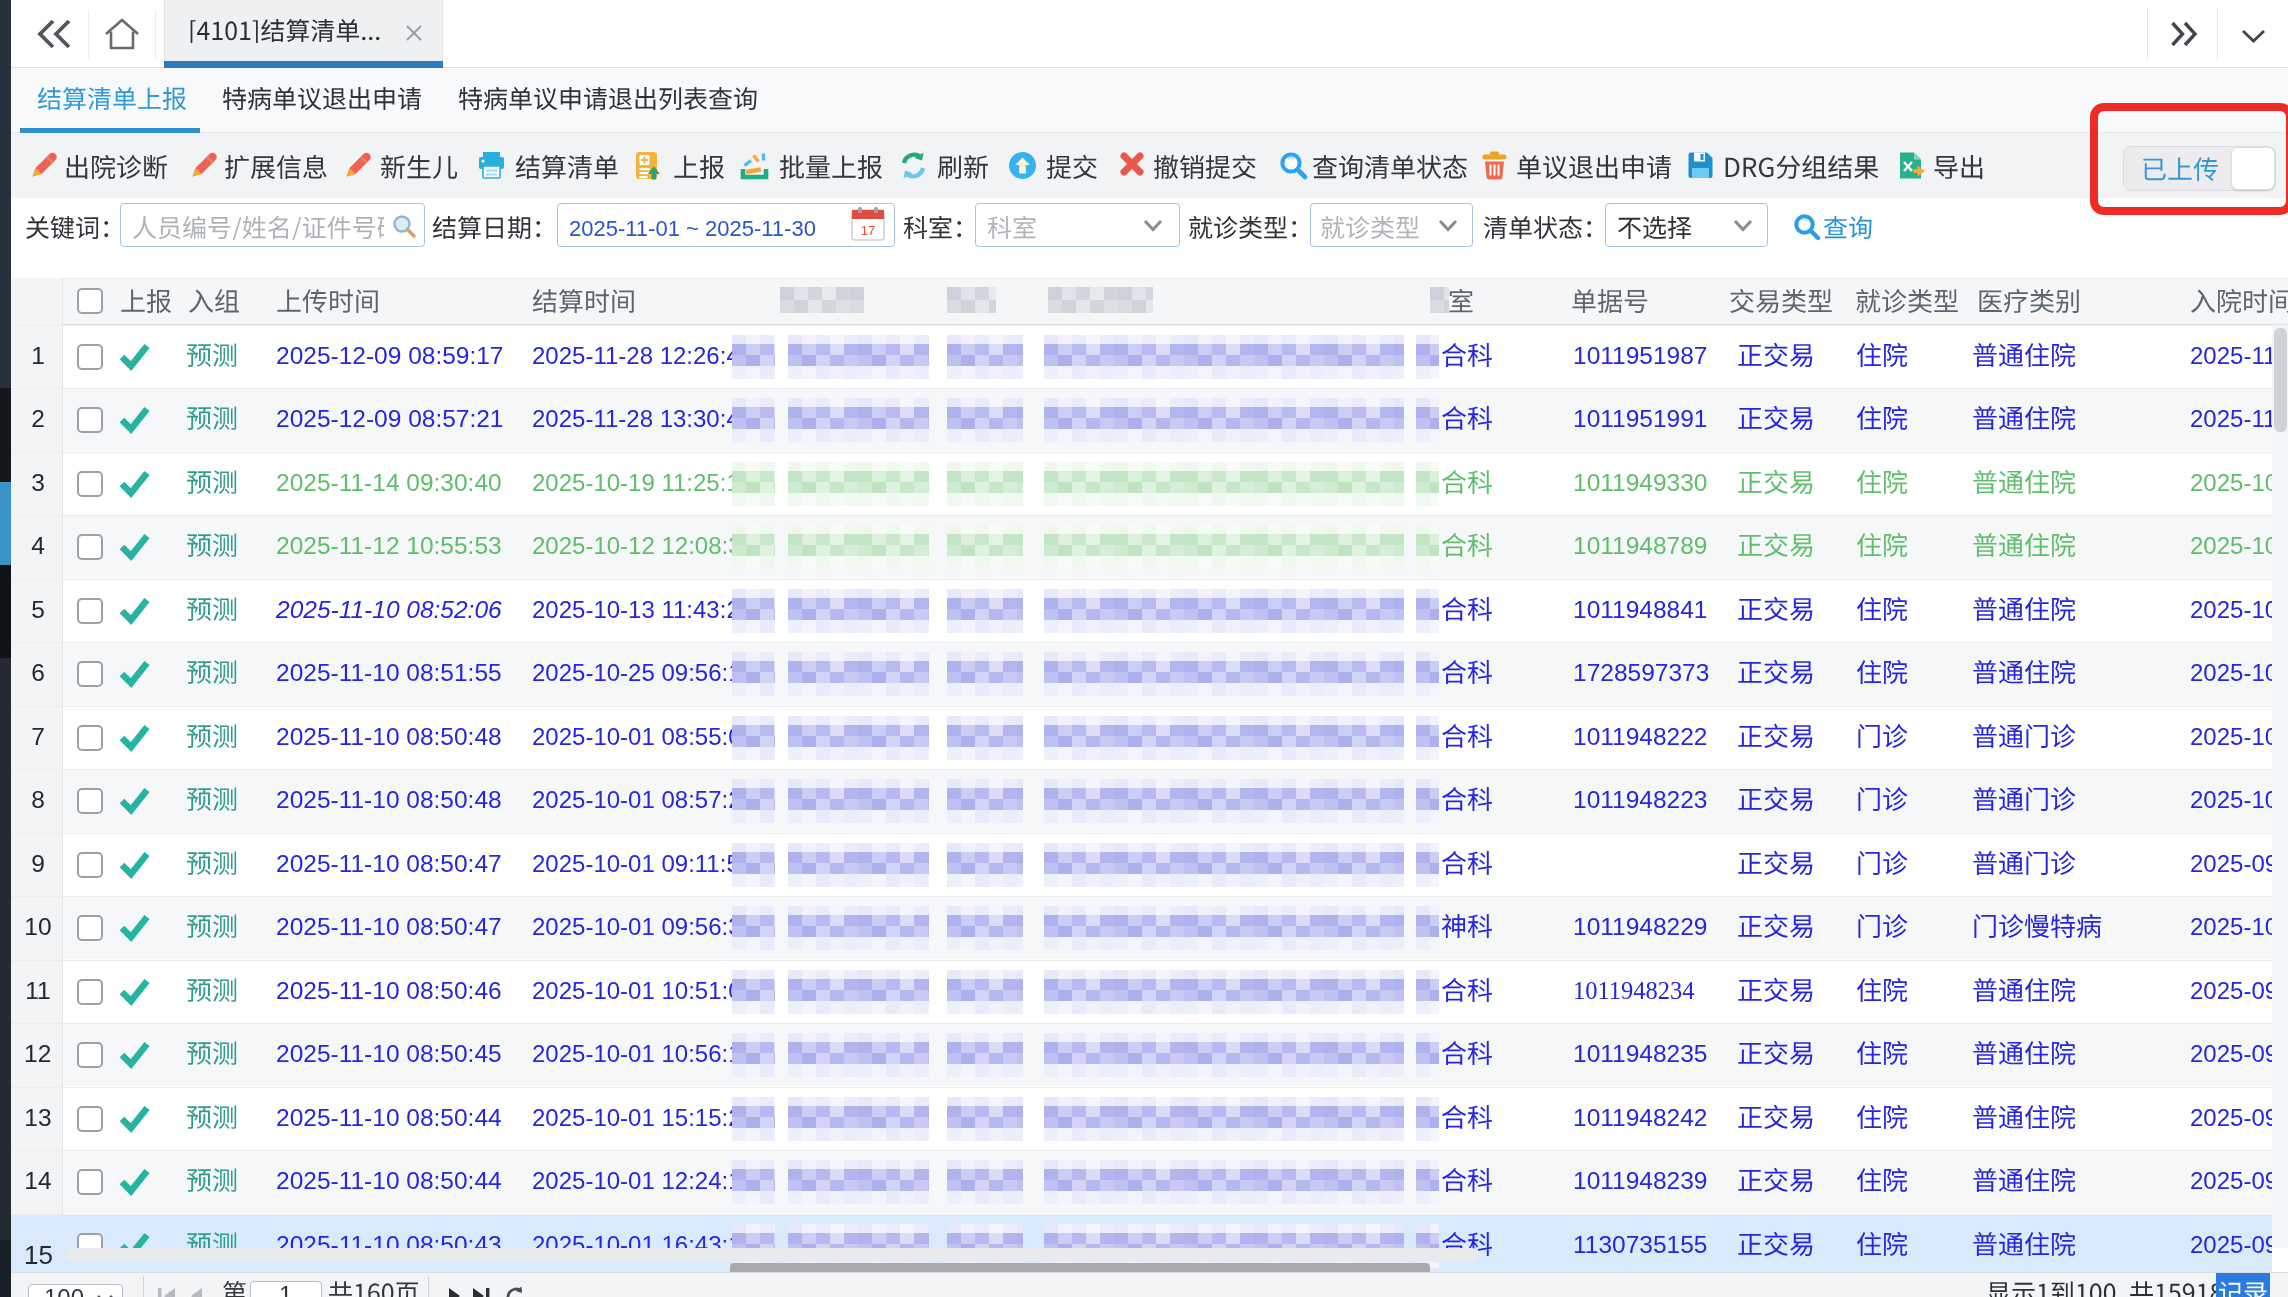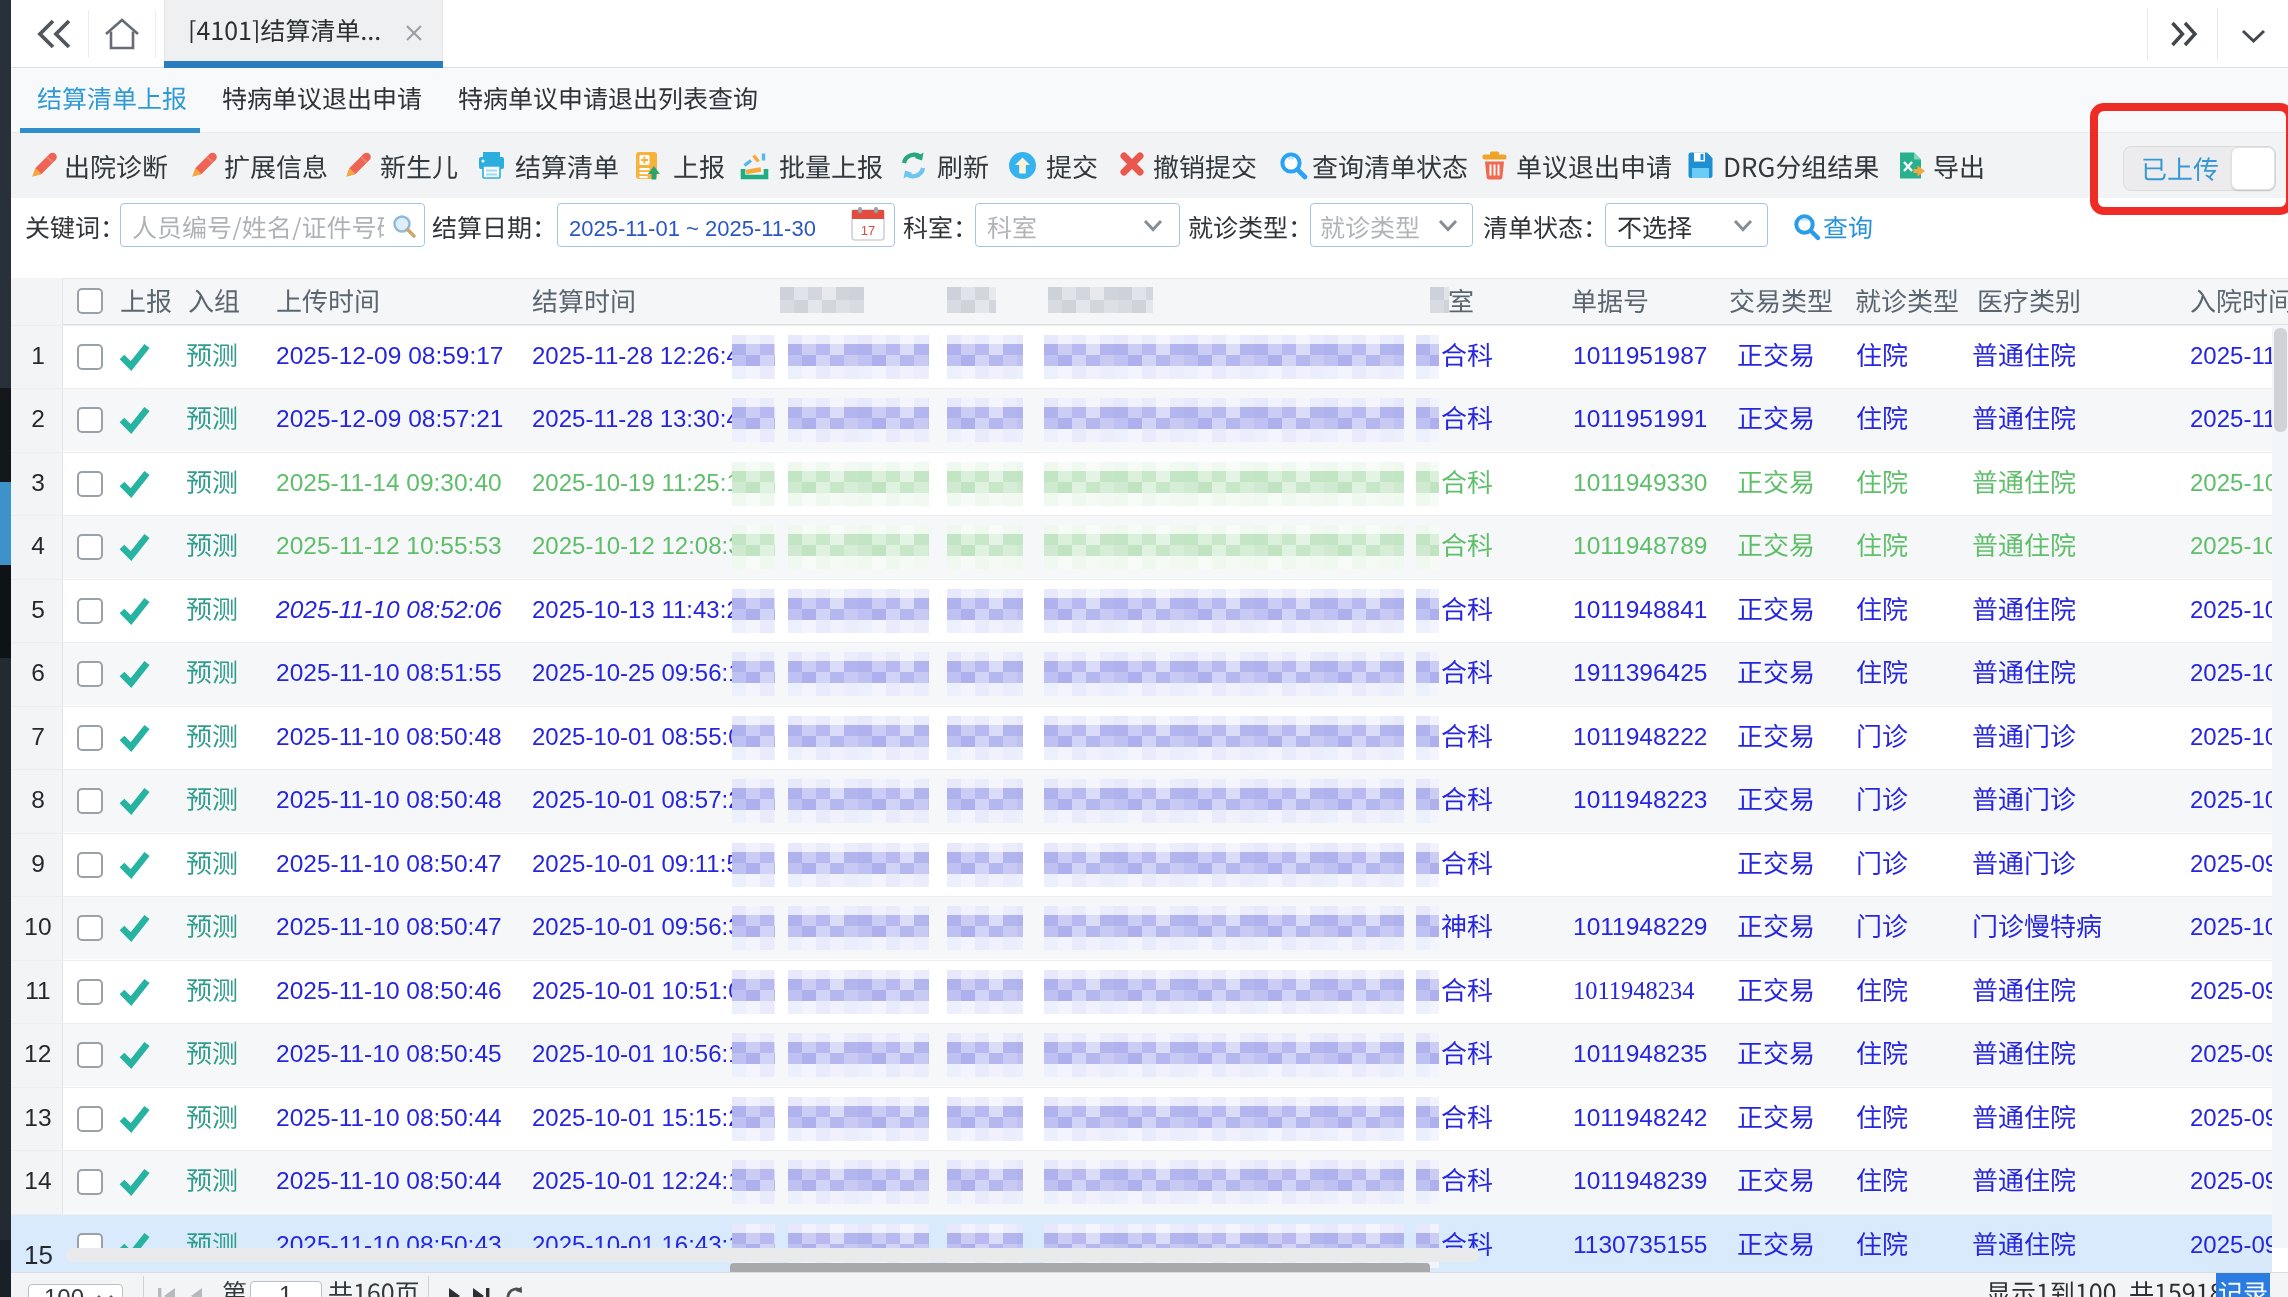--- a/index.html
+++ b/index.html
@@ -1020,21 +1020,21 @@
   </svg>
 <svg class="ab" style="left:1416px;top:652px" width="23" height="44">
     <rect x="0" y="0" width="23" height="44" fill="url(#mzb)"></rect>
   </svg>
 <svg style="position:absolute;left:1441px;top:659px" width="52.0" height="26" viewBox="0 -880 2000 1000">
     <g transform="scale(1,-1)" fill="#2626de">
       <use href="#g5408" xlink:href="#g5408" x="0"></use>
       <use href="#g79d1" xlink:href="#g79d1" x="1000"></use>
     </g>
   </svg>
-<div style="position:absolute;left:1573px;top:661px;font-size:24.5px;line-height:24.5px;color:#2626de;white-space:nowrap;">1911396425</div>
+<div style="position:absolute;left:1573px;top:661px;font-size:24.5px;line-height:24.5px;color:#2626de;white-space:nowrap;">1728597373</div>
 <svg style="position:absolute;left:1737px;top:659px" width="78.0" height="26" viewBox="0 -880 3000 1000">
     <g transform="scale(1,-1)" fill="#2626de">
       <use href="#g6b63" xlink:href="#g6b63" x="0"></use>
       <use href="#g4ea4" xlink:href="#g4ea4" x="1000"></use>
       <use href="#g6613" xlink:href="#g6613" x="2000"></use>
     </g>
   </svg>
 <svg style="position:absolute;left:1856px;top:659px" width="52.0" height="26" viewBox="0 -880 2000 1000">
     <g transform="scale(1,-1)" fill="#2626de">
       <use href="#g4f4f" xlink:href="#g4f4f" x="0"></use>

